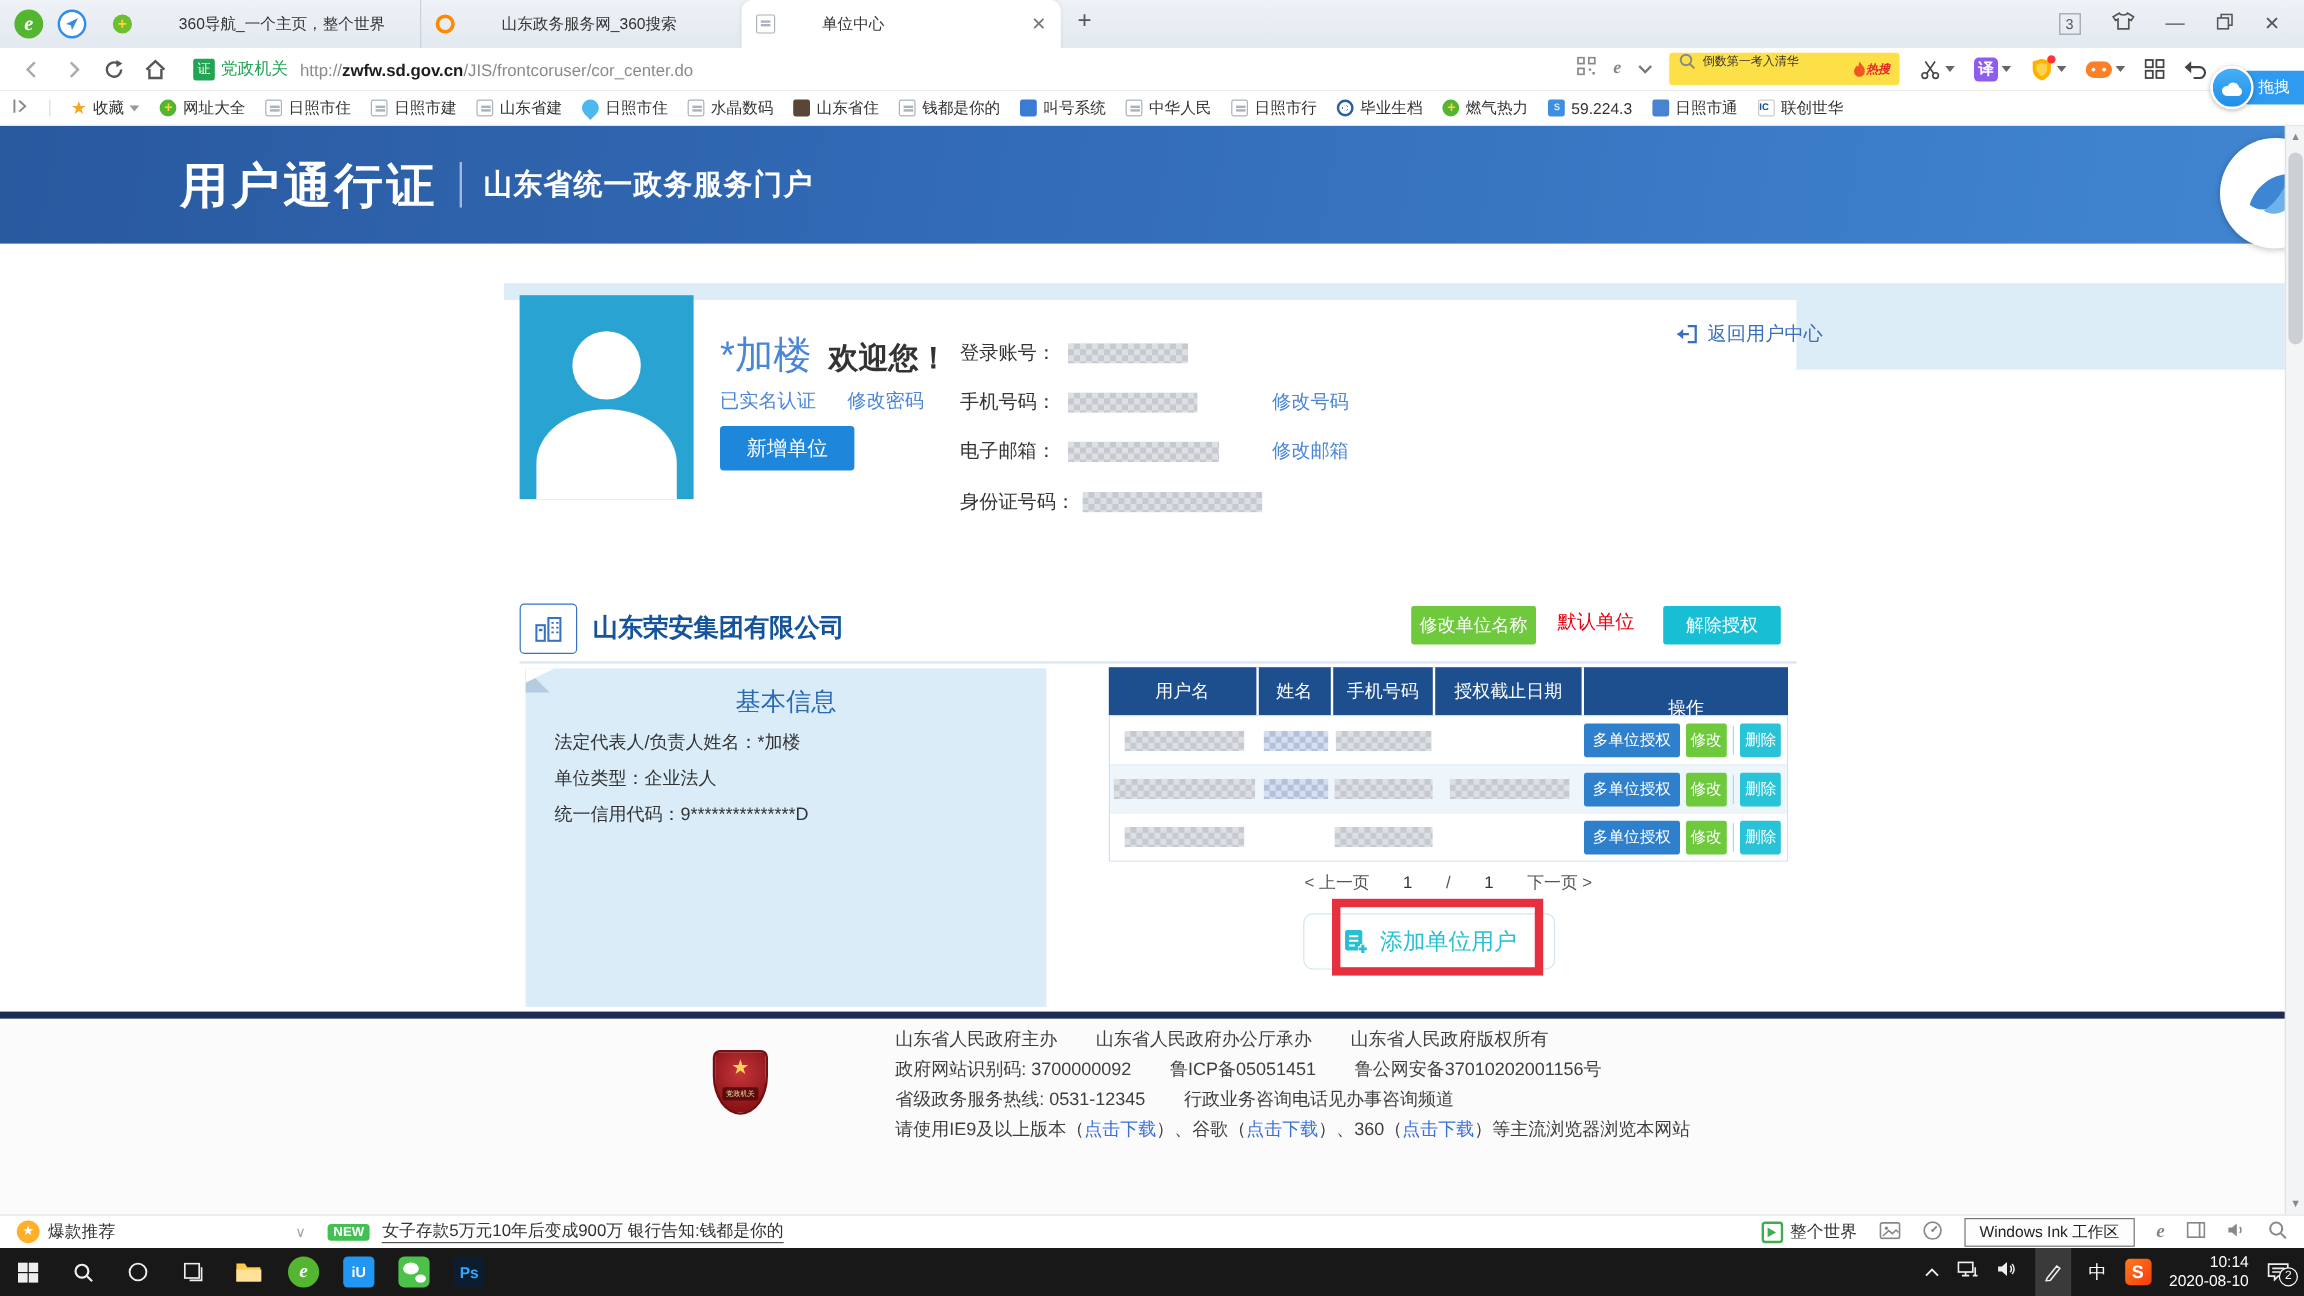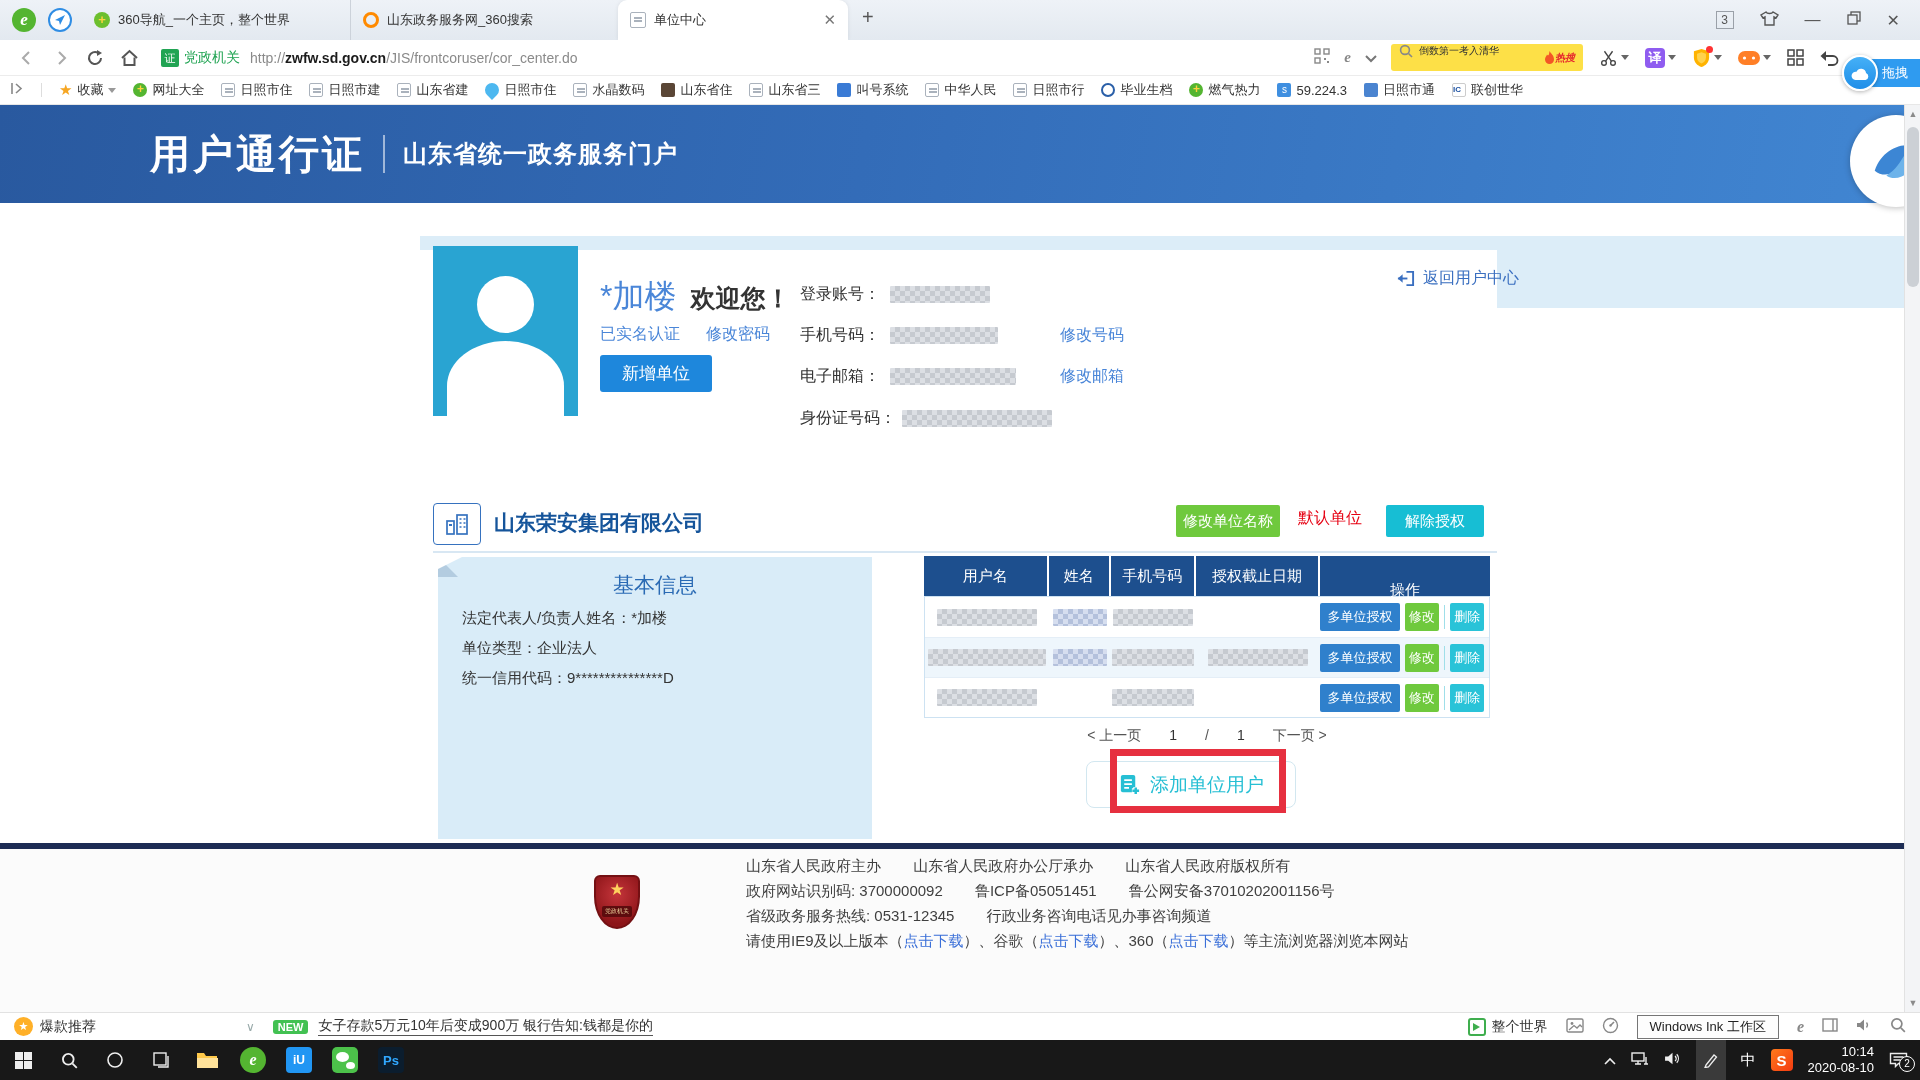--- a/index.html
+++ b/index.html
@@ -10,24 +10,24 @@
   .flex { display:flex; align-items:center; }
 
   
   .titlebar { position:absolute; top:0; left:0; right:0; height:40px;
     background:linear-gradient(#eef2f7,#e3e9f0); display:flex; align-items:stretch; }
   .logo-e { width:24px; height:24px; border-radius:50%; background:#54b531; color:#fff;
     font:italic bold 17px "Liberation Serif",serif; display:flex; align-items:center; justify-content:center; margin:8px 4px 0 12px;}
   .nav-circle { width:24px; height:24px; border-radius:50%; background:#fff; border:2px solid #2f8de4;
     display:flex; align-items:center; justify-content:center; margin:8px 10px 0 8px; }
   .tab { display:flex; align-items:center; padding:0 12px; width:268px; font-size:13px; color:#333;
-    border-left:1px solid #ccd2da; height:40px; overflow:hidden; white-space:nowrap; }
+    border-left:1px solid #ccd2da; height:40px; overflow:hidden; white-space:nowrap;gap:31px; }
   .tab:first-of-type { border-left:none; }
   .tab .fav { width:16px; height:16px; margin-right:8px; flex:none; }
-  .tab.active { background:#fff; border-radius:9px 9px 0 0; border-left:none; box-shadow:0 0 4px rgba(0,0,0,.08); width:230px;}
+  .tab.active { background:#fff; border-radius:9px 9px 0 0; border-left:none; box-shadow:0 0 4px rgba(0,0,0,.08); width:266px;}
   .tab .ttl { overflow:hidden; text-overflow:ellipsis; flex:1; }
   .tab .close { color:#777; font-size:15px; margin-left:8px; }
   .fav-nav { border-radius:50%; background:#6cbf2e; position:relative; }
   .fav-nav::after { content:"+"; position:absolute; inset:0; color:#ffd23e; font-weight:bold; font-size:13px; text-align:center; line-height:15px;}
   .fav-search { border-radius:50%; border:3px solid #ff8a00; }
   .fav-page { border:1px solid #aab2bc; border-radius:2px; background:#fff; position:relative;}
   .fav-page::after{ content:""; position:absolute; left:3px; top:4px; width:8px; height:1.5px; background:#aab2bc; box-shadow:0 3px 0 #aab2bc;}
   .newtab { font-size:20px; color:#555; padding:6px 14px 0 14px; }
   .win-controls { margin-left:auto; display:flex; align-items:center; gap:26px; padding-right:20px; color:#555; }
   .tabcount { width:18px; height:18px; border:1px solid #9aa0a8; font-size:12px; color:#555; text-align:center; line-height:16px; }
@@ -376,21 +376,21 @@
     <span class="bm">
         <span class="fav-page bm-sq"></span>
         <span>水晶数码</span>
       </span>
     <span class="bm">
         <span class="bm-sq" style="background:#5a4636;"></span>
         <span>山东省住</span>
       </span>
     <span class="bm">
         <span class="fav-page bm-sq"></span>
-        <span>山东省三</span>
+        <span>钱都是你的</span>
       </span>
     <span class="bm">
         <span class="bm-sq" style="background:#3a7bd5;"></span>
         <span>叫号系统</span>
       </span>
     <span class="bm">
         <span class="fav-page bm-sq"></span>
         <span>中华人民</span>
       </span>
     <span class="bm">

